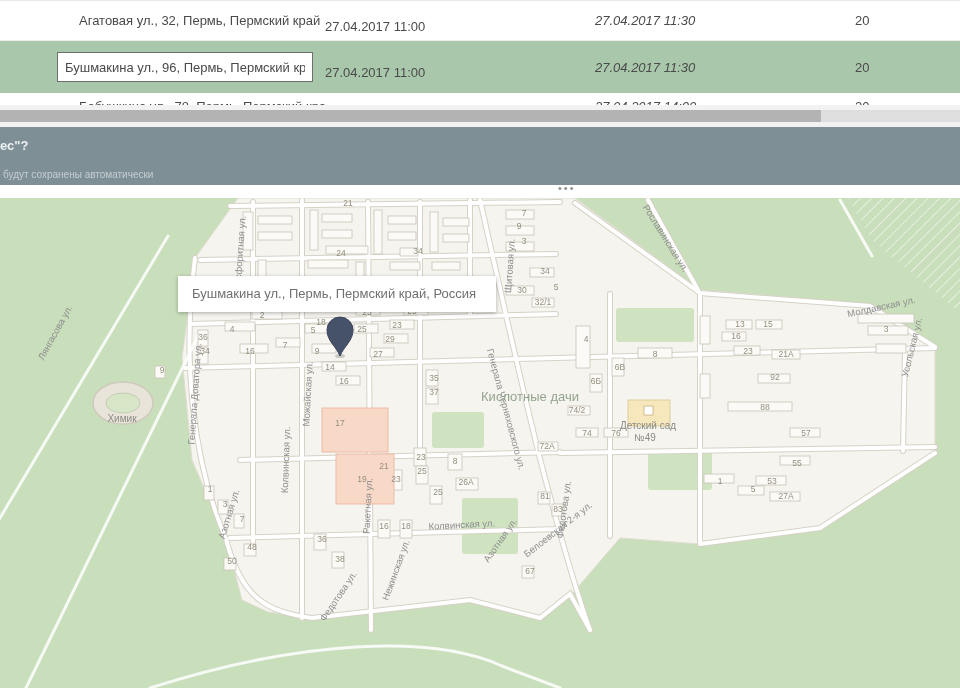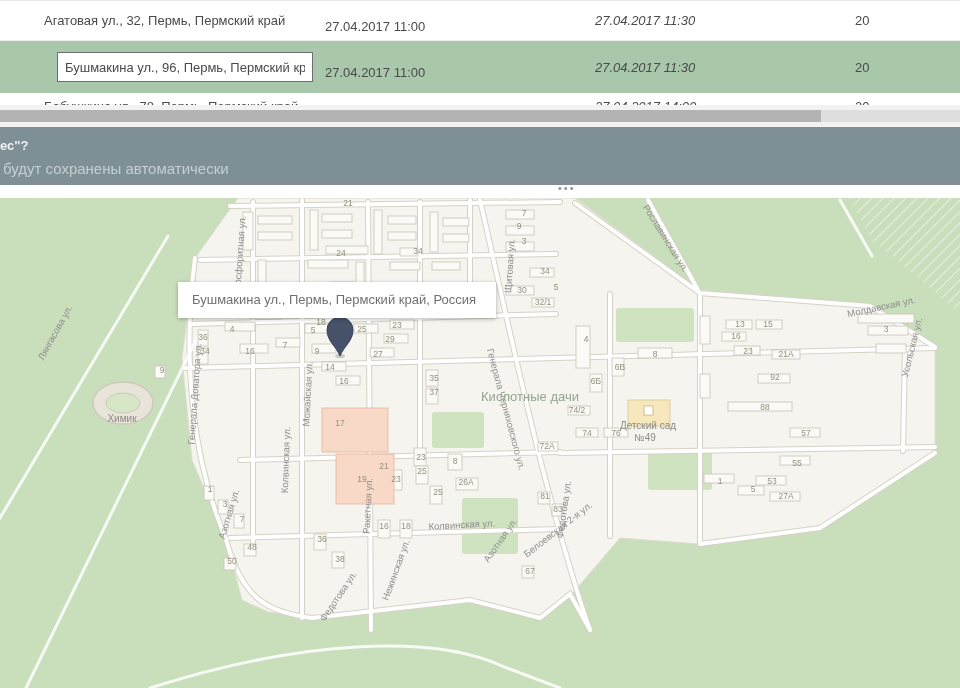--- a/index.html
+++ b/index.html
@@ -8,50 +8,50 @@
   .screen{width:960px;height:688px;position:relative;overflow:hidden;}
 
   
   .table{height:104px;overflow:hidden;border-top:1px solid #e8e8e8;}
   .trow{display:flex;align-items:center;font-size:13px;color:#4a4a4a;box-sizing:border-box;}
   .trow.r1{height:40px;background:#fff;border-bottom:1px solid #ededed;}
   .trow.r2{height:52px;background:#a9c7ab;}
   .trow.r3{height:40px;background:#fff;align-items:flex-start;}
   .trow.r3 .cell{padding-top:6px;}
   .cell{box-sizing:border-box;white-space:nowrap;overflow:hidden;}
-  .c-addr{width:325px;padding-left:44px;}
+  .c-addr{width:325px;padding-left:79px;}
   .c-start{width:270px;margin-top:11px;}
   .c-end{width:260px;font-style:italic;}
   .c-val{flex:1;}
   .addr-input{width:256px;height:30px;border:1px solid #6e6e6e;background:#fff;
       font-family:inherit;font-size:13px;color:#4a4a4a;padding:0 7px;box-sizing:border-box;outline:none;}
   .trow.r2 .c-addr{padding-left:57px;}
 
   
   .scroll-band{height:22px;background:#f2f2f2;position:relative;}
   .scroll-track{position:absolute;left:0;top:5px;width:100%;height:12px;background:#dedede;}
   .scroll-thumb{width:85.5%;height:100%;background:#b3b3b3;}
 
   
   .banner{height:58px;background:#7e9096;box-sizing:border-box;padding:11px 0 0 2px;}
   .banner-title{font-size:13px;font-weight:bold;color:#eef1f2;margin-left:-2px;}
-  .banner-sub{font-size:15px;color:#c5ced1;margin-top:7px;margin-left:1px;}
+  .banner-sub{font-size:10px;color:#c5ced1;margin-top:16px;margin-left:1px;}
 
   
   .divider{height:13px;background:#ffffff;position:relative;}
   .dots{position:absolute;left:558px;top:-3px;font-size:11px;color:#8f8f8f;letter-spacing:2px;cursor:row-resize;}
 
   
   .map{height:491px;position:relative;overflow:hidden;background:#c9debb;}
   .map svg{display:block;}
   .hnum{font-size:8.5px;fill:#94907f;text-anchor:middle;font-family:"Liberation Sans",sans-serif;}
   .sname{font-size:9.5px;fill:#8e8e8e;text-anchor:middle;font-family:"Liberation Sans",sans-serif;}
   .locality{font-size:13px;fill:#93a48e;text-anchor:middle;font-family:"Liberation Sans",sans-serif;}
   .poi{font-size:10px;fill:#8b8b85;text-anchor:middle;font-family:"Liberation Sans",sans-serif;}
-  .map-tooltip{position:absolute;left:178px;top:84px;width:318px;height:36px;background:#fff;
+  .map-tooltip{position:absolute;left:178px;top:78px;width:318px;height:36px;background:#fff;
       box-shadow:0 1px 4px rgba(0,0,0,.3);font-size:13px;color:#707070;line-height:36px;
       padding-left:14px;box-sizing:border-box;white-space:nowrap;overflow:hidden;}
 </style>
 </head>
 <body>
 
 <div class="screen">
 
   <div class="table">
     <div class="trow r1">

